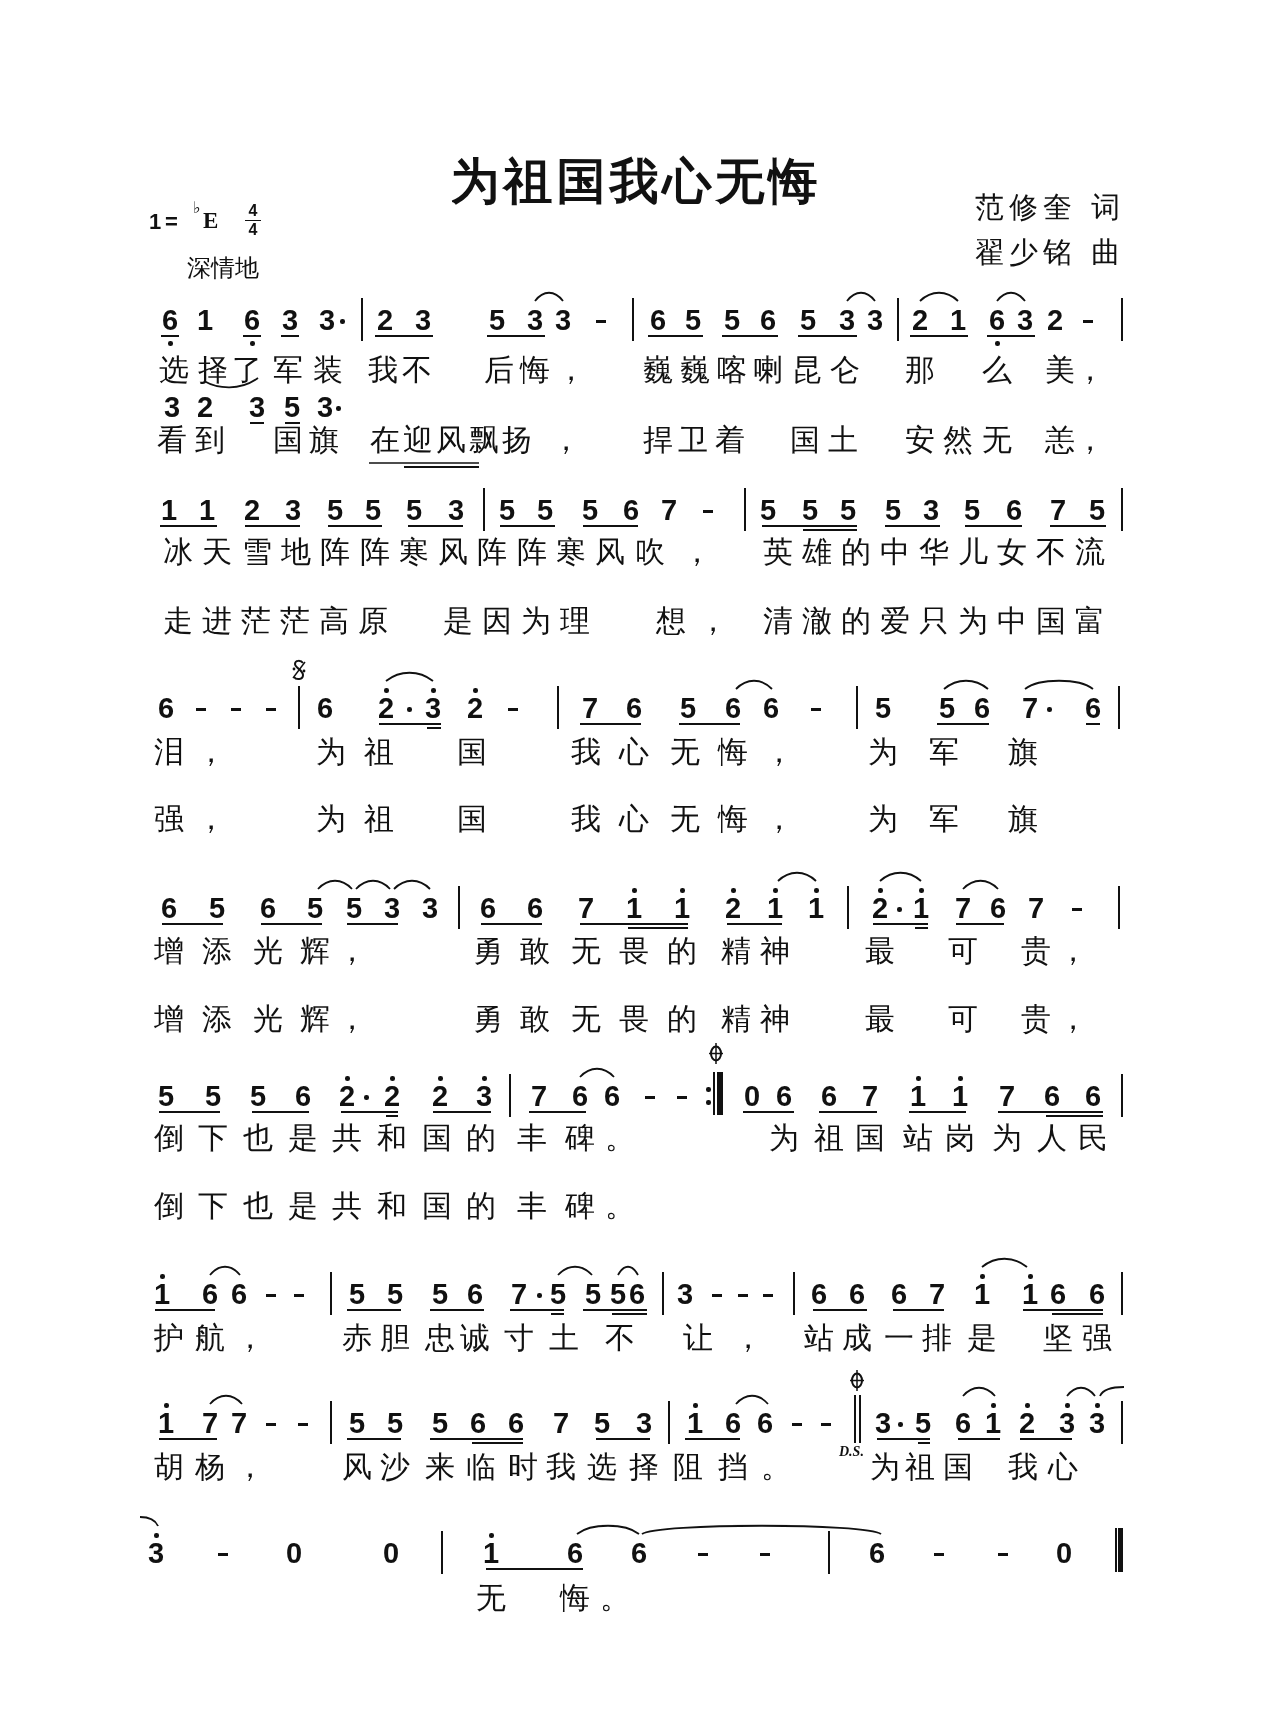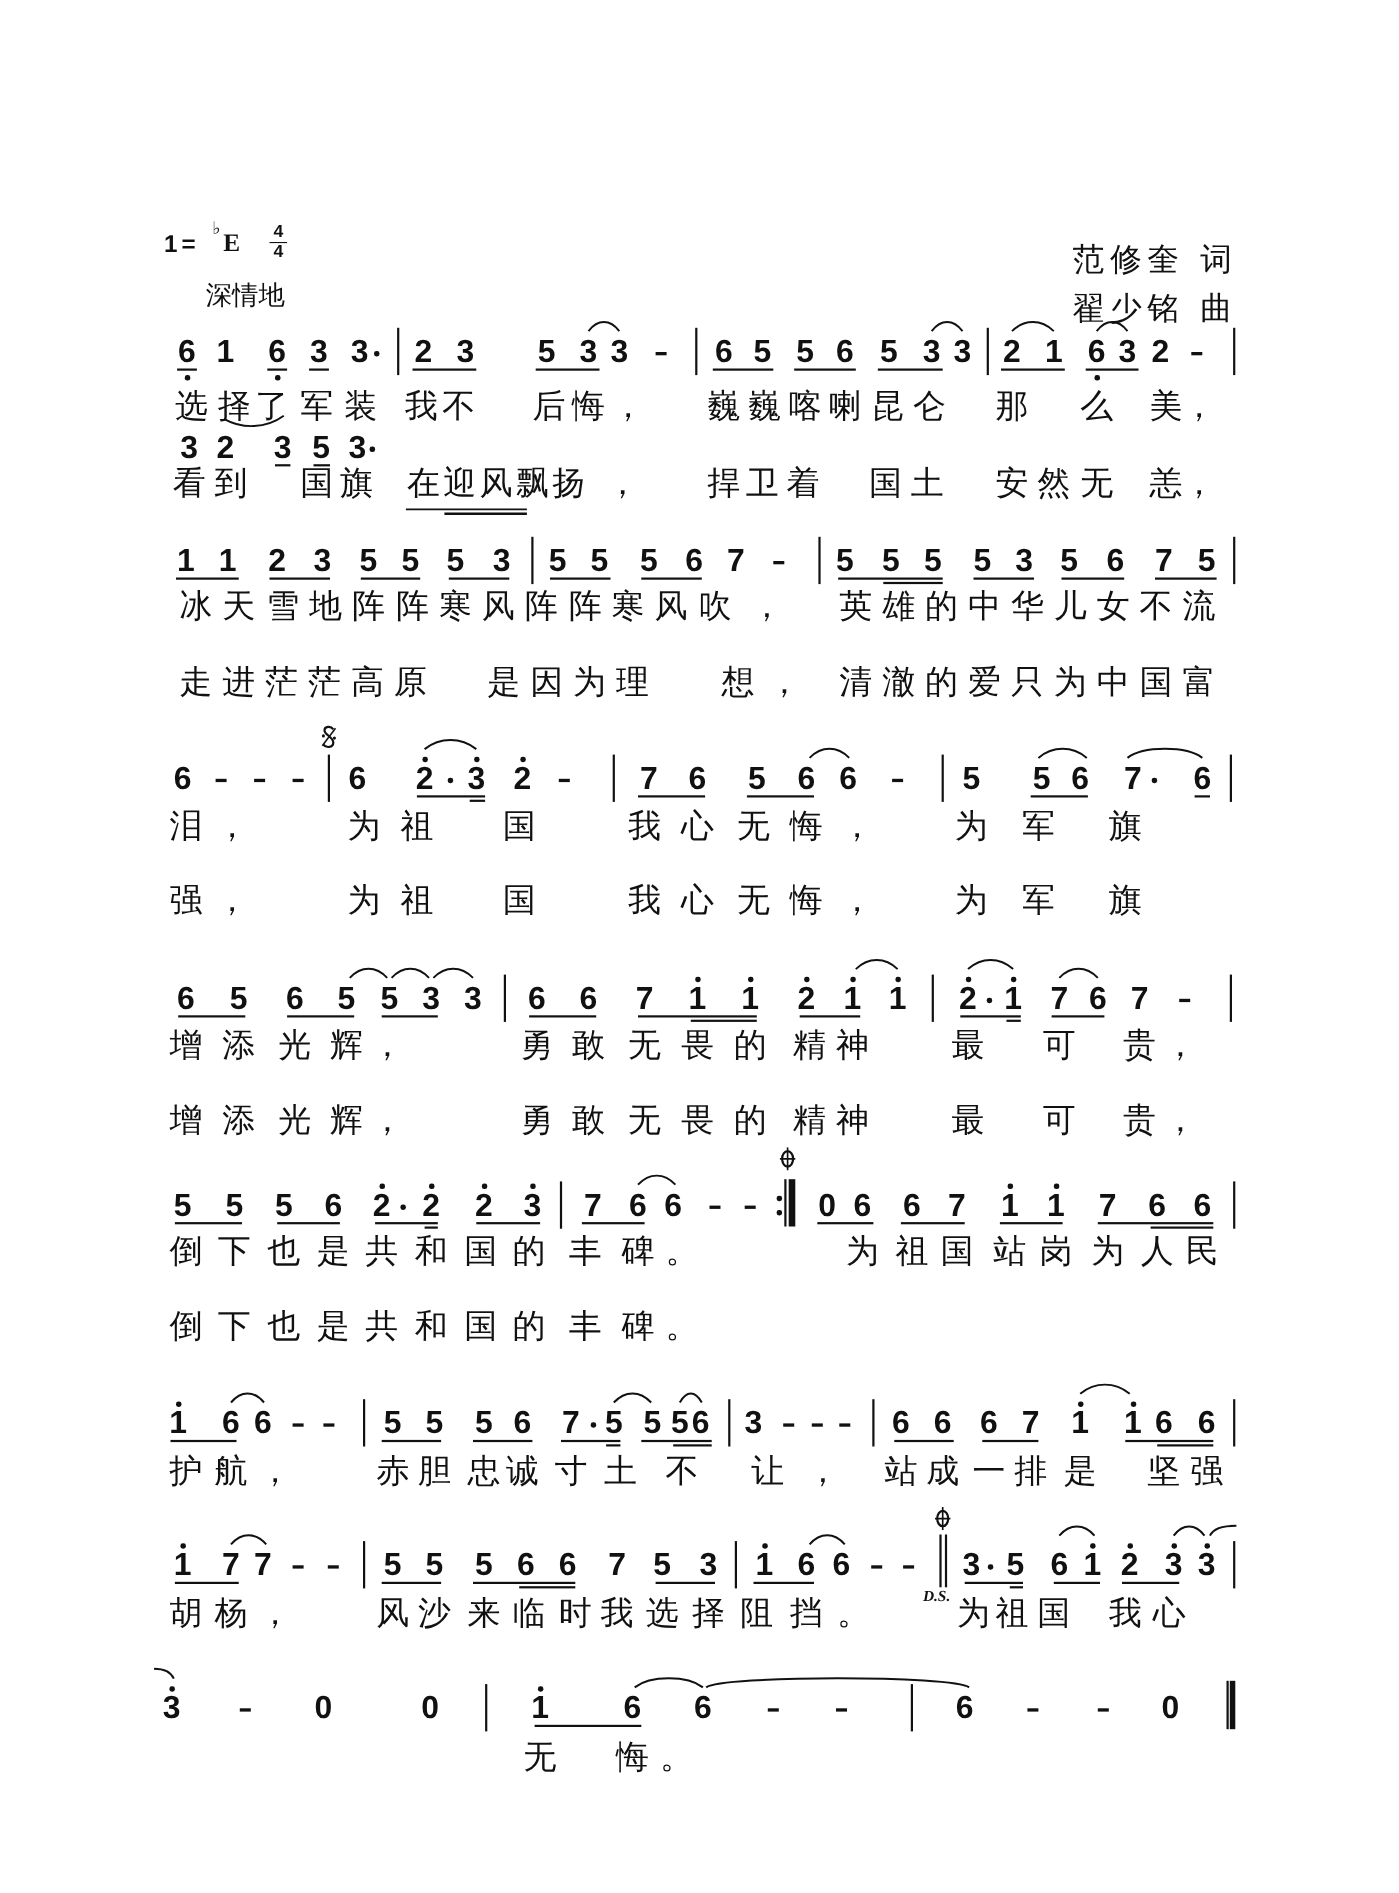--- a/index.html
+++ b/index.html
@@ -39,21 +39,20 @@
   .time-sig .num { display: block; line-height: 18px; }
   .time-sig .den { display: block; line-height: 18px; border-top: 1.6px solid #111; }
   .tempo {
     position: absolute; left: 187px; top: 254px; font-size: 24px; line-height: 28px;
     font-family: "DejaVu Sans", sans-serif;
   }
   .credit {
     position: absolute; left: 975px; font-size: 29px; line-height: 32px;
     letter-spacing: 5px; white-space: pre;
     font-family: "DejaVu Serif", serif;
-    margin-top: 28px;
   }
   .credit.lyricist { top: 191px; }
   .credit.composer { top: 236px; }
 
   #score { position: absolute; left: 0; top: 0; width: 1272px; height: 1721px; }
   .row { position: absolute; left: 0; top: 0; width: 1272px; height: 1721px; }
   .note {
     position: absolute; width: 24px; height: 34px; line-height: 34px;
     text-align: center; font-size: 29px; font-weight: bold;
     font-family: "Liberation Sans", sans-serif; color: #111;
@@ -74,20 +73,21 @@
   .ds-label {
     position: absolute; left: 839px; top: 1444px; font-size: 14px; line-height: 16px;
     font-style: italic; font-weight: bold; font-family: "Liberation Serif", serif;
   }
 </style>
 </head>
 <body>
 
 <div id="page">
 
+  <div class="title">为祖国我心无悔</div>
 
   <span class="key-one">1</span>
   <span class="key-eq">=</span>
   <span class="key-flat">♭</span>
   <span class="key-tonic">E</span>
 
   <div class="time-sig">
     <span class="num">4</span>
     <span class="den">4</span>
   </div>

